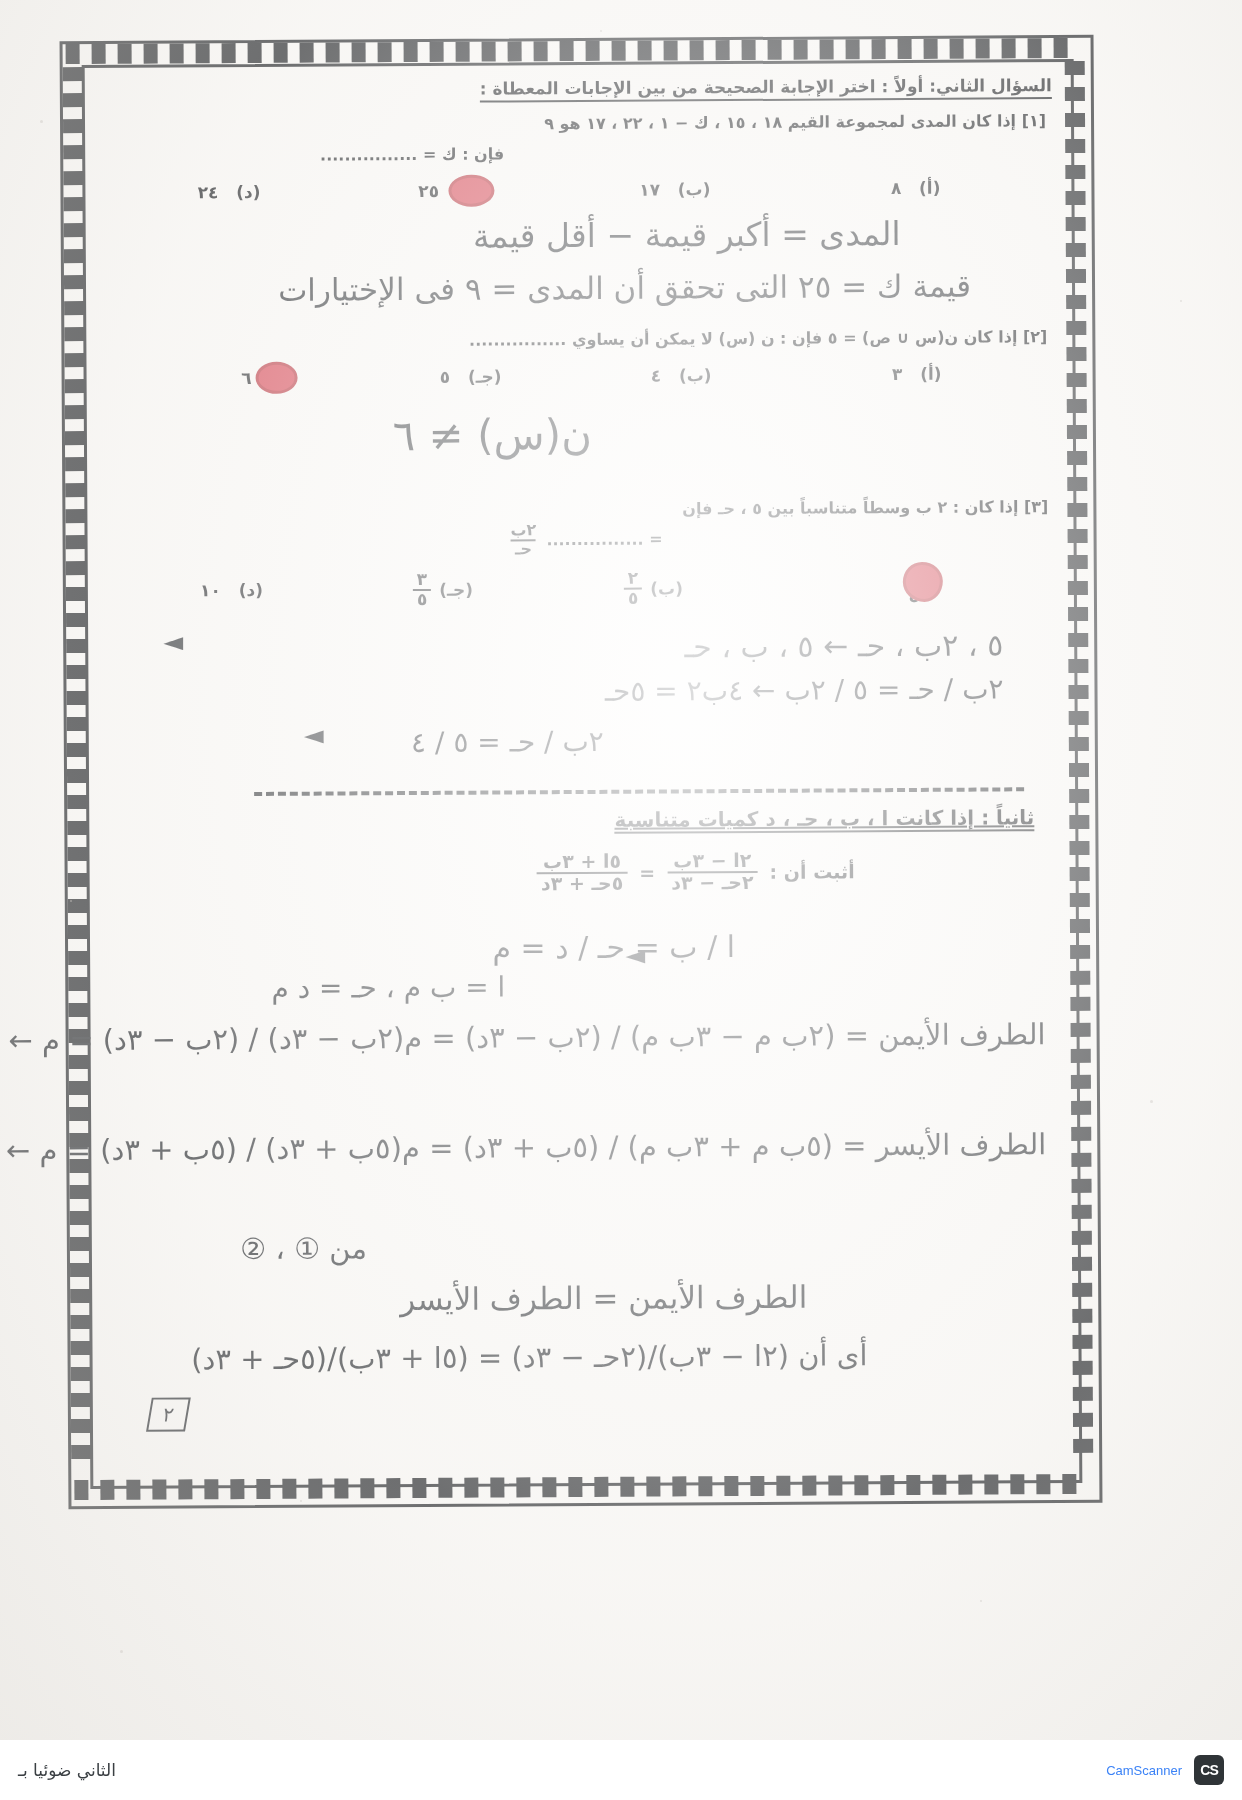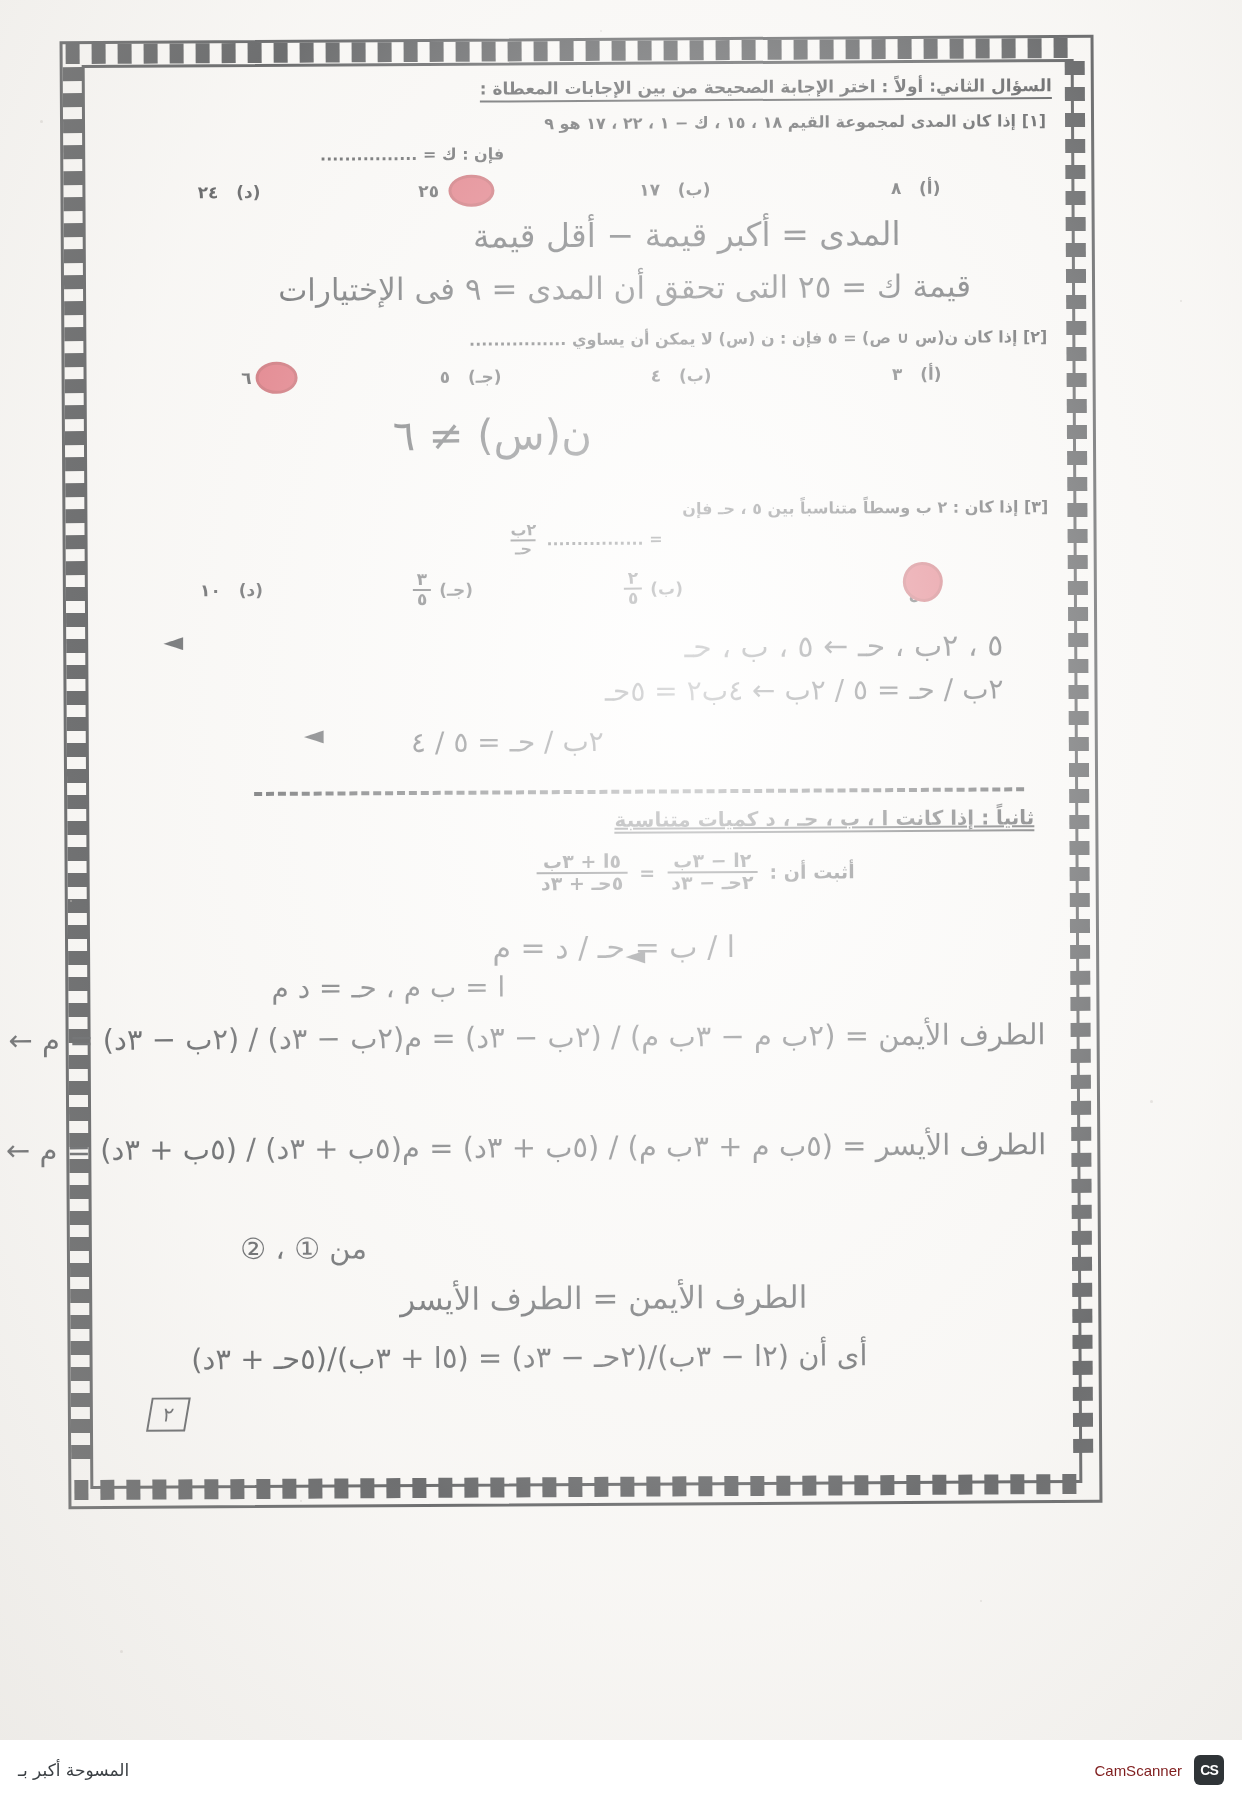--- a/index.html
+++ b/index.html
@@ -75,21 +75,21 @@
     background:#ffffff;display:flex;align-items:center;gap:12px;
     padding-right:18px;padding-left:18px;
     box-sizing:border-box;
     flex-direction:row;
   }
   .cs-logo{
     width:30px;height:30px;border-radius:6px;background:#2f3437;color:#fff;
     font-size:14px;font-weight:bold;display:flex;align-items:center;justify-content:center;
     font-family:"Liberation Sans", sans-serif;letter-spacing:-1px;
   }
-  .cs-text{font-family:"Liberation Sans", sans-serif;font-size:15px;color:#7f1d1d;}
+  .cs-text{font-family:"Liberation Sans", sans-serif;font-size:13px;color:#3b82f6;}
   .cs-ar{font-family:"DejaVu Sans", sans-serif;font-size:17px;color:#3a3f43;margin-right:auto;}
   
   .pagebox{
     position:absolute;border:2px solid #1b1f24;padding:3px 12px;font-size:20px;
     transform:skewX(-10deg);
   }
   
   .speck{position:absolute;background:#b9b4ad;border-radius:50%;opacity:.5;}
 </style>
 </head>
@@ -421,14 +421,14 @@
     <div class="speck" style="left: 1150px; top: 1100px; width: 3px; height: 3px;"></div>
     <div class="speck" style="left: 600px; top: 30px; width: 2px; height: 2px;"></div>
     <div class="speck" style="left: 300px; top: 1500px; width: 2px; height: 2px;"></div>
     <div class="speck" style="left: 980px; top: 1600px; width: 2px; height: 2px;"></div>
     <div class="speck" style="left: 120px; top: 1650px; width: 3px; height: 3px;"></div>
   </div>
 
 <div id="footer">
   <div class="cs-logo">CS</div>
   <div class="cs-text">CamScanner</div>
-  <div class="cs-ar">المسوحة أكبر بـ</div>
+  <div class="cs-ar">الثاني ضوئيا بـ</div>
 </div>
 
 </body></html>

